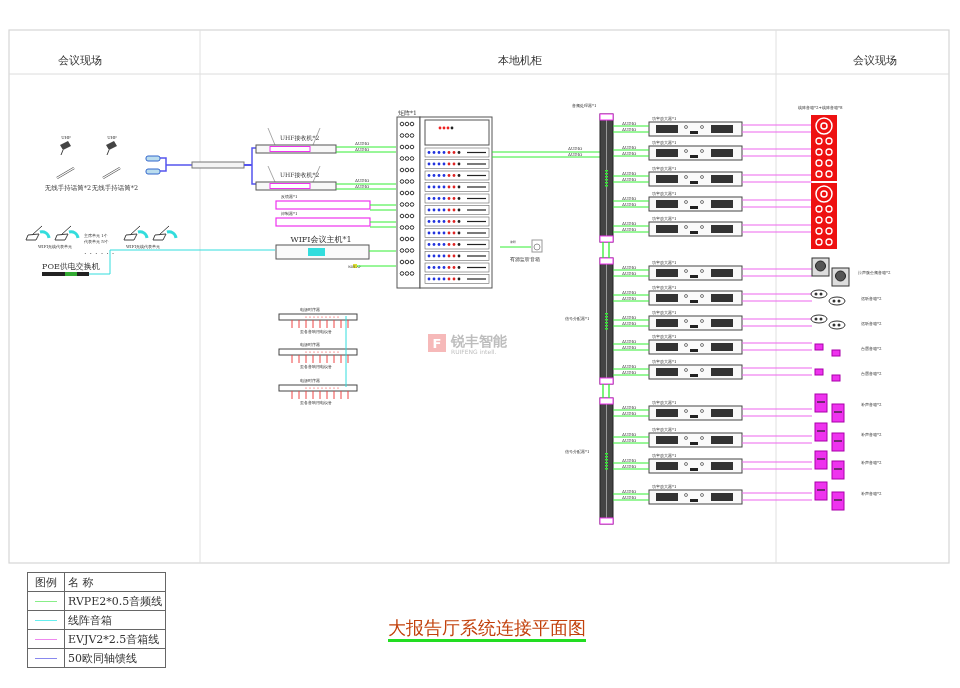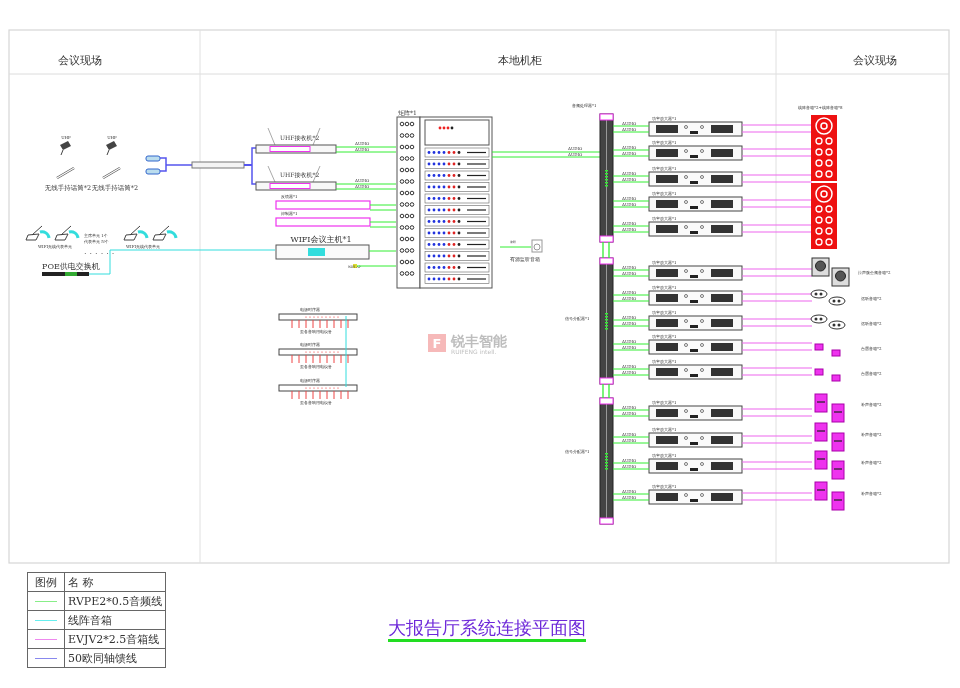--- a/index.html
+++ b/index.html
@@ -5,21 +5,21 @@
   html,body{margin:0;padding:0;background:#fff;}
   body{width:960px;height:688px;position:relative;overflow:hidden;font-family:"DejaVu Serif",serif;}
   #diagram{position:absolute;left:0;top:0;}
   .t{font-family:"DejaVu Serif",serif;fill:#333;}
   .ts{font-size:4px;}
   .tm{font-size:5px;}
   .legend{position:absolute;left:27px;top:572px;border-collapse:collapse;font-size:11px;color:#333;}
   .legend td{border:1px solid #666;height:18px;padding:0 3px;font-family:"DejaVu Serif",serif;white-space:nowrap;}
   .legend td.sw{width:30px;text-align:center;}
   .legend .swl{display:inline-block;width:22px;height:1px;vertical-align:middle;}
-  .title{position:absolute;left:388px;top:617px;font-family:Liberation Serif, serif;font-size:18px;color:#6d28d9;border-bottom:3px solid #22dd22;padding-bottom:0px;line-height:22px;letter-spacing:0px;}
+  .title{position:absolute;left:388px;top:617px;font-family:Liberation Serif, serif;font-size:18px;color:#c2410c;border-bottom:3px solid #22dd22;padding-bottom:0px;line-height:22px;letter-spacing:0px;}
 </style>
 </head>
 <body>
 
 <svg id="diagram" width="960" height="688" viewBox="0 0 960 688" xmlns="http://www.w3.org/2000/svg">
 
   <rect x="9" y="30" width="940" height="533" fill="none" stroke="#d6d6d6" stroke-width="1.2"></rect>
   <line x1="9" y1="74" x2="949" y2="74" stroke="#dcdcdc"></line>
   <line x1="200" y1="30" x2="200" y2="563" stroke="#e0e0e0"></line>
   <line x1="776" y1="30" x2="776" y2="563" stroke="#e0e0e0"></line>

